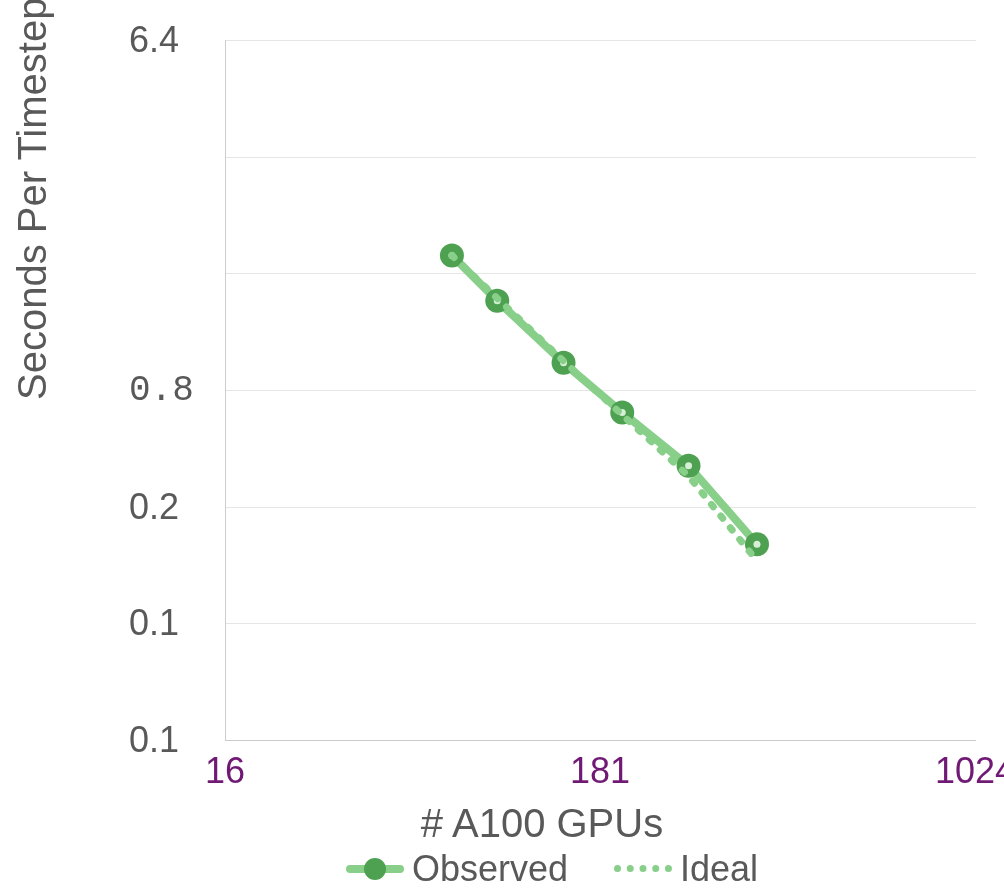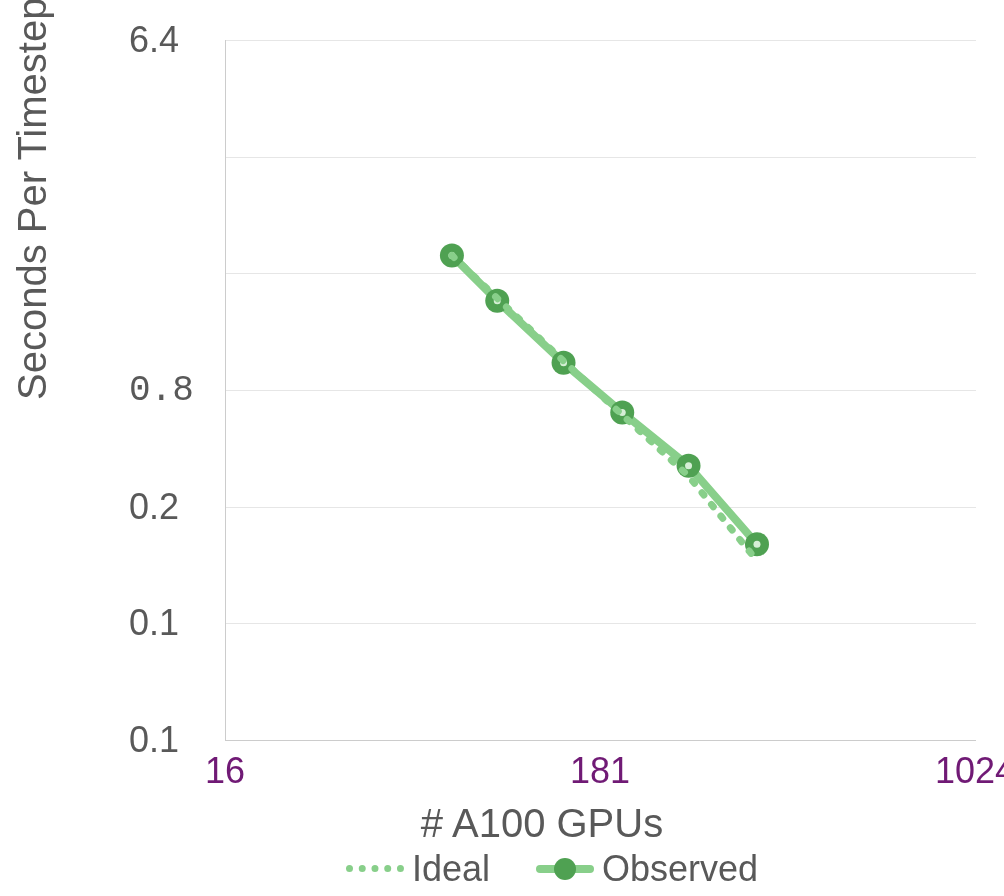--- a/index.html
+++ b/index.html
@@ -169,25 +169,25 @@
   <div class="y-tick" style="top:740px;">0.1</div>
 
   <div class="x-tick" style="left:225px;">16</div>
   <div class="x-tick" style="left:600px;">181</div>
   <div class="x-tick" style="left:975px;">1024</div>
 
   <div class="x-axis-label"># A100 GPUs</div>
 
   <div class="legend">
     <span class="legend-item">
-      <span class="legend-swatch ideal-swatch"></span>
-      <span>Ideal</span>
-    </span>
-    <span class="legend-item">
       <span class="legend-swatch obs-swatch">
         <span class="line"></span>
           <span class="dot"></span>
       </span>
       <span>Observed</span>
     </span>
+    <span class="legend-item">
+      <span class="legend-swatch ideal-swatch"></span>
+      <span>Ideal</span>
+    </span>
   </div>
 
 </div>
 
 </body></html>

